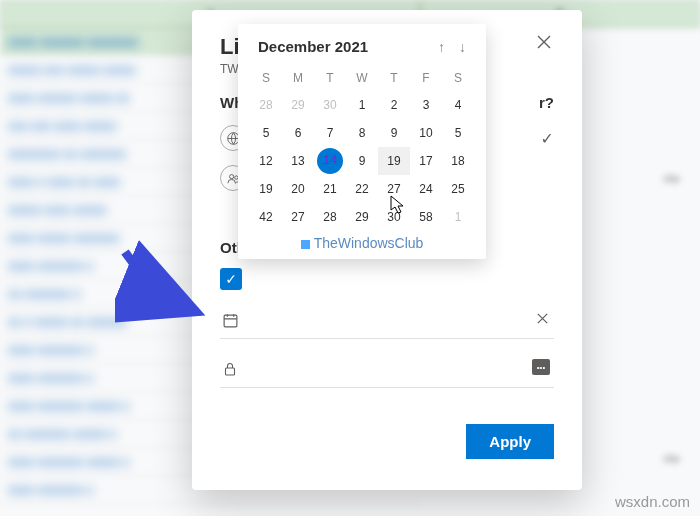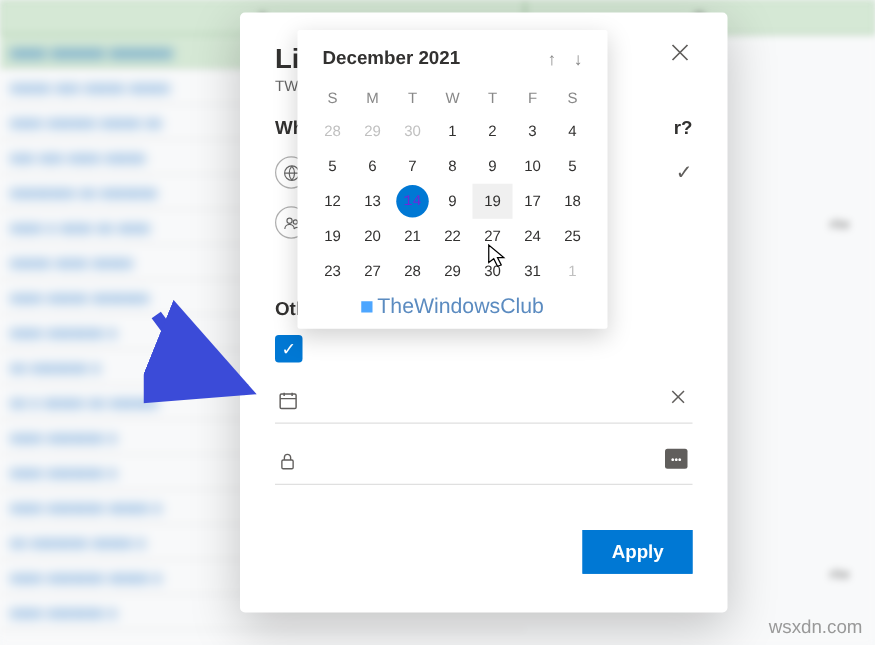--- a/index.html
+++ b/index.html
@@ -42,21 +42,21 @@
     .cal-nav { margin-left: auto; display: flex; gap: 14px; color: #888; }
     .cal-nav span { cursor: pointer; font-size: 14px; }
     .cal-grid { display: grid; grid-template-columns: repeat(7, 1fr); text-align: center; font-size: 12px; }
     .cal-dow { color: #888; padding: 6px 0; font-weight: 400; }
     .cal-day { color: #323130; padding: 7px 0; position: relative; cursor: pointer; }
     .cal-day.dim { color: #c0c0c0; }
     .cal-day.sel { }
     .cal-day.sel::before { content:""; position: absolute; left: 50%; top: 50%; width: 26px; height: 26px; background: #0078d4; border-radius: 50%; transform: translate(-50%, -50%); z-index: -1; }
     .cal-day.sel { color: #6d28d9; z-index: 1; font-family: Liberation Mono, monospace; }
     .cal-day.hov { background: #f0f0f0; }
-    .cal-watermark { text-align:center; font-size: 17px; color: #5b8bc0; padding-top: 4px; }
+    .cal-watermark { text-align:center; font-size: 14px; color: #5b8bc0; padding-top: 4px; }
     .cal-watermark .sq { display:inline-block; width:9px; height:9px; background:#4da6ff; margin-right:4px; vertical-align:middle; }
     .cursor-arrow { position: absolute; left: 390px; top: 195px; z-index: 20; pointer-events:none; }
     
     .arrow-annot { position: absolute; left: 115px; top: 240px; z-index: 30; }
     
     .wmk { position: absolute; bottom: 6px; right: 10px; font-size: 15px; color: #999; }
   </style>
 </head>
 <body>
 
@@ -222,26 +222,26 @@
       <div class="cal-day hov">19</div>
       <div class="cal-day">17</div>
       <div class="cal-day">18</div>
       <div class="cal-day">19</div>
       <div class="cal-day">20</div>
       <div class="cal-day">21</div>
       <div class="cal-day">22</div>
       <div class="cal-day">27</div>
       <div class="cal-day">24</div>
       <div class="cal-day">25</div>
-      <div class="cal-day">23</div>
+      <div class="cal-day">42</div>
       <div class="cal-day">27</div>
       <div class="cal-day">28</div>
       <div class="cal-day">29</div>
       <div class="cal-day">30</div>
-      <div class="cal-day">31</div>
+      <div class="cal-day">58</div>
       <div class="cal-day dim">1</div>
     </div>
   <div class="cal-watermark"><span class="sq"></span><span>TheWindowsClub</span></div>
 </div>
 
 <svg class="cursor-arrow" width="18" height="22">
   <path d="M1 1 L1 15 L5 12 L8 18 L11 17 L8 11 L13 11 Z" fill="#fff" stroke="#000" stroke-width="1"></path>
 </svg>
 
 <svg class="arrow-annot" width="100" height="90">

